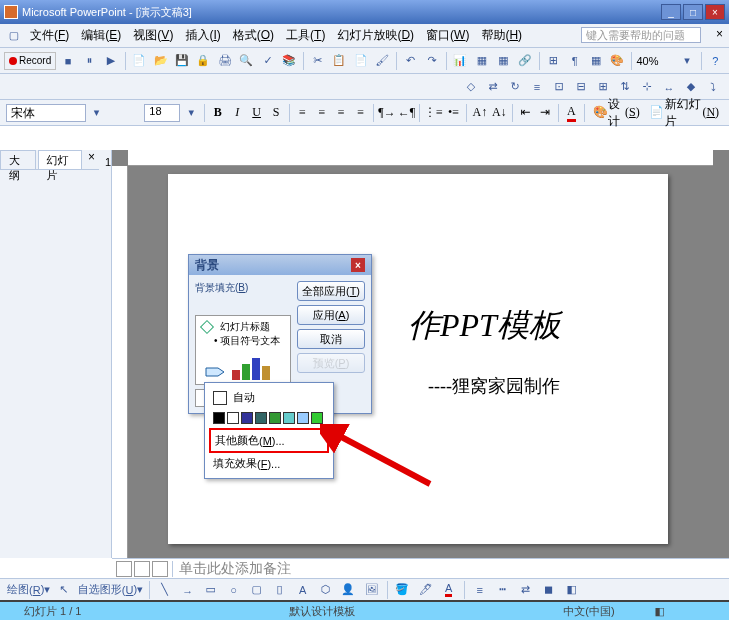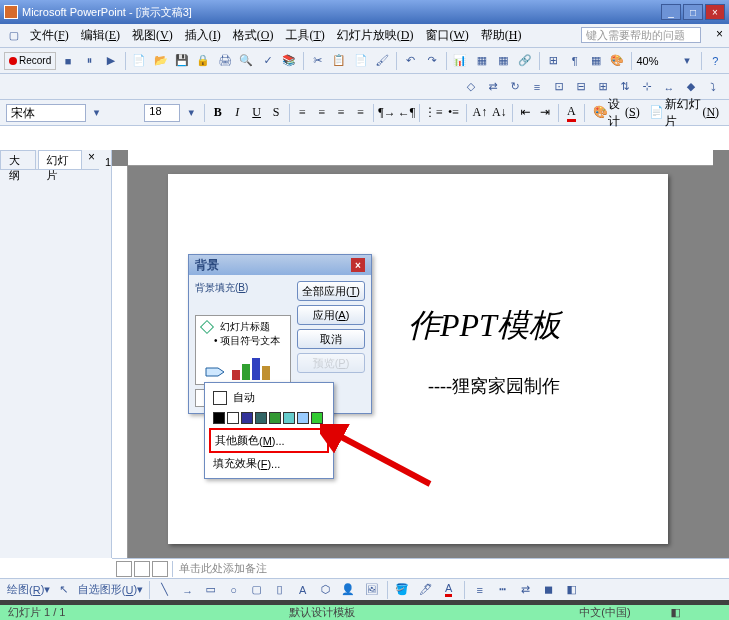--- a/index.html
+++ b/index.html
@@ -3,21 +3,21 @@
 <meta charset="utf-8">
 <style>
 * { box-sizing: border-box; margin: 0; padding: 0; }
 body { font-family: "Microsoft YaHei", SimSun, Arial, sans-serif; font-size: 12px; background: #fff; width: 729px; height: 620px; overflow: hidden; position: relative; }
 .titlebar { height: 24px; background: linear-gradient(#7fa7e8,#3f6dbb); display: flex; align-items: center; padding: 0 4px; color: #fff; }
 .titlebar .icon { width: 14px; height: 14px; background: #d66b2c; margin-right: 4px; border: 1px solid #fff; }
 .titlebar .title { flex: 1; font-size: 11px; }
 .titlebar .winbtns { display: flex; gap: 2px; }
 .titlebar .winbtns div { width: 20px; height: 16px; background: #6d93d6; border: 1px solid #3b5a99; display: flex; align-items: center; justify-content: center; font-size: 10px; color: #fff; cursor: pointer; }
 .menubar { height: 24px; background: #eef2f8; border-bottom: 1px solid #b8c8e0; display: flex; align-items: center; padding: 0 4px; position: relative; }
-.menubar .mi { padding: 16px 6px; cursor: pointer; font-family: Liberation Serif, serif; }
+.menubar .mi { padding: 16px 6px; cursor: pointer; }
 .menubar .mi u { text-decoration: underline; }
 .menubar .helpbox { position: absolute; right: 28px; top: 3px; width: 120px; height: 16px; border: 1px solid #a0b0d0; background: #fff; font-size: 11px; color: #999; padding: 0 4px; }
 .menubar .closex { position: absolute; right: 6px; top: 3px; cursor: pointer; }
 .toolbar { height: 26px; background: #eef2f8; border-bottom: 1px solid #b8c8e0; display: flex; align-items: center; padding: 0 4px; gap: 2px; }
 .tbtn { width: 20px; height: 20px; border: 1px solid transparent; display: flex; align-items: center; justify-content: center; cursor: pointer; font-size: 11px; color: #3b5a99; }
 .sep { width: 1px; height: 18px; background: #b8c8e0; margin: 0 2px; }
 .record { display: flex; align-items: center; gap: 2px; padding: 0 4px; border: 1px solid #c0c0c0; height: 18px; font-size: 10px; }
 .record .dot { width: 8px; height: 8px; background: #d00; border-radius: 50%; }
 .zoom { width: 40px; font-size: 11px; }
 .formatbar { height: 26px; background: #eef2f8; border-bottom: 1px solid #b8c8e0; display: flex; align-items: center; padding: 0 6px; gap: 2px; }
@@ -62,23 +62,23 @@
 .colorpopup { position: absolute; top: 208px; left: 36px; width: 130px; background: #fff; border: 1px solid #6d8bc0; box-shadow: 2px 2px 4px rgba(0,0,0,.3); padding: 4px; }
 .colorpopup .row { display: flex; align-items: center; padding: 3px 4px; cursor: pointer; font-size: 11px; }
 .colorpopup .row.auto .sw { width: 14px; height: 14px; border: 1px solid #333; margin-right: 6px; }
 .colorpopup .swatches { display: flex; gap: 2px; padding: 4px; }
 .colorpopup .swatches div { width: 12px; height: 12px; border: 1px solid #333; cursor: pointer; }
 .colorpopup .row.more { border: 2px solid #e00; }
 .arrow-red { position: absolute; top: 250px; left: 152px; pointer-events: none; }
 .notesbar { position: absolute; bottom: 42px; left: 112px; right: 0; height: 20px; border-top: 1px solid #b8c8e0; background: #fff; display: flex; align-items: center; }
 .viewbtns { display: flex; border-right: 1px solid #b8c8e0; padding: 0 4px; gap: 2px; }
 .viewbtns div { width: 16px; height: 16px; border: 1px solid #999; cursor: pointer; }
-.notestext { padding: 0 6px; color: #888; font-size: 11px; }
+.notestext { padding: 0 6px; color: #888; font-size: 14px; }
 .drawbar { position: absolute; bottom: 20px; left: 0; right: 0; height: 22px; background: #eef2f8; border-top: 1px solid #b8c8e0; display: flex; align-items: center; padding: 0 6px; gap: 3px; }
-.statusbar { position: absolute; bottom: 0; left: 0; right: 0; height: 20px; background: #86efac; border-top: 5px solid #404040; display: flex; align-items: center; padding: 0 8px; font-size: 11px; color: #444; }
+.statusbar { position: absolute; bottom: 0; left: 0; right: 0; height: 20px; background: #7dd3fc; border-top: 2px solid #404040; display: flex; align-items: center; padding: 0 24px; font-size: 11px; color: #444; }
 .statusbar span { margin-right: 40px; }
 </style>
 </head>
 <body>
 
 <div class="titlebar">
   <div class="icon"></div>
   <div class="title">Microsoft PowerPoint - [演示文稿3]</div>
   <div class="winbtns">
     <div>_</div>

